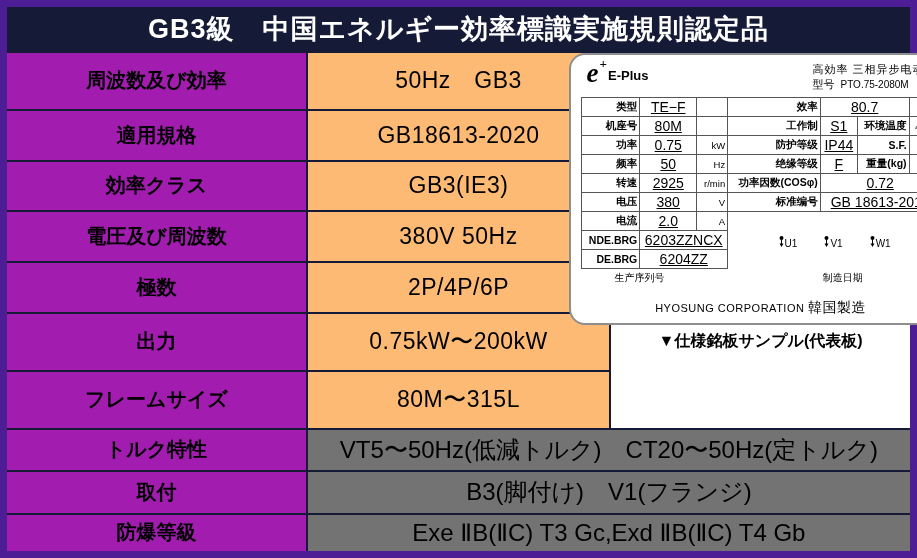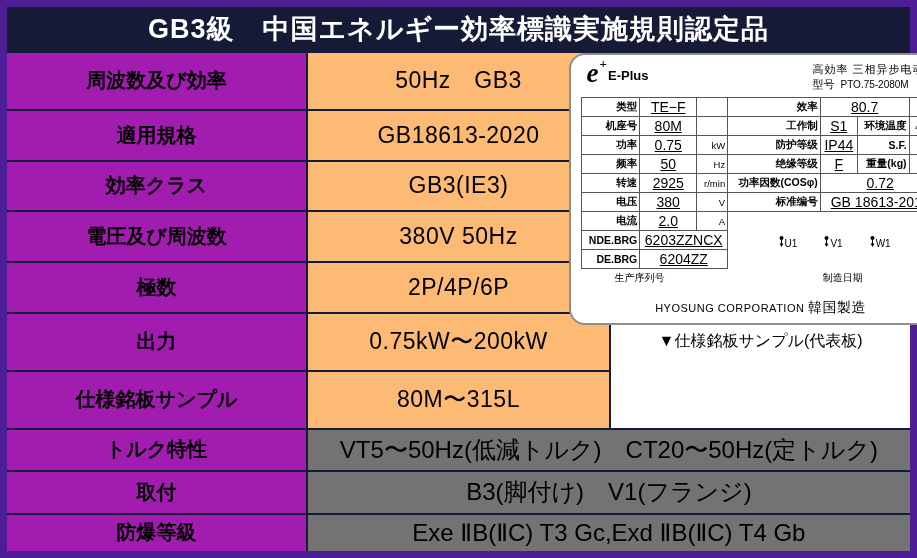--- a/index.html
+++ b/index.html
@@ -164,21 +164,21 @@
   .plate-foot .pf2 { width: 60%; text-align: center; }
   .maker {
     text-align: center;
     font-size: 11px;
     margin-top: 14px;
     letter-spacing: 0.5px;
   }
   .maker .kr { font-size: 14px; }
   .plate-caption {
     font-size: 16px;
-    font-weight: normal;
+    font-weight: bold;
     margin-top: 6px;
     text-align: center;
   }
   .bare { border: none !important; }
 </style>
 </head>
 <body>
 
 <div id="page">
   <table class="spec-table">
@@ -324,21 +324,21 @@
       </tr>
       <tr>
         <td class="label-cell">極数</td>
         <td class="value-cell">2P/4P/6P</td>
       </tr>
       <tr>
         <td class="label-cell">出力</td>
         <td class="value-cell">0.75kW〜200kW</td>
       </tr>
       <tr>
-        <td class="label-cell">仕様銘板サンプル</td>
+        <td class="label-cell">フレームサイズ</td>
         <td class="value-cell">80M〜315L</td>
       </tr>
 
       <tr>
         <td class="label-cell">トルク特性</td>
         <td class="wide-value-cell" colspan="2">VT5〜50Hz(低減トルク)　CT20〜50Hz(定トルク)</td>
       </tr>
       <tr>
         <td class="label-cell">取付</td>
         <td class="wide-value-cell" colspan="2">B3(脚付け)　V1(フランジ)</td>

